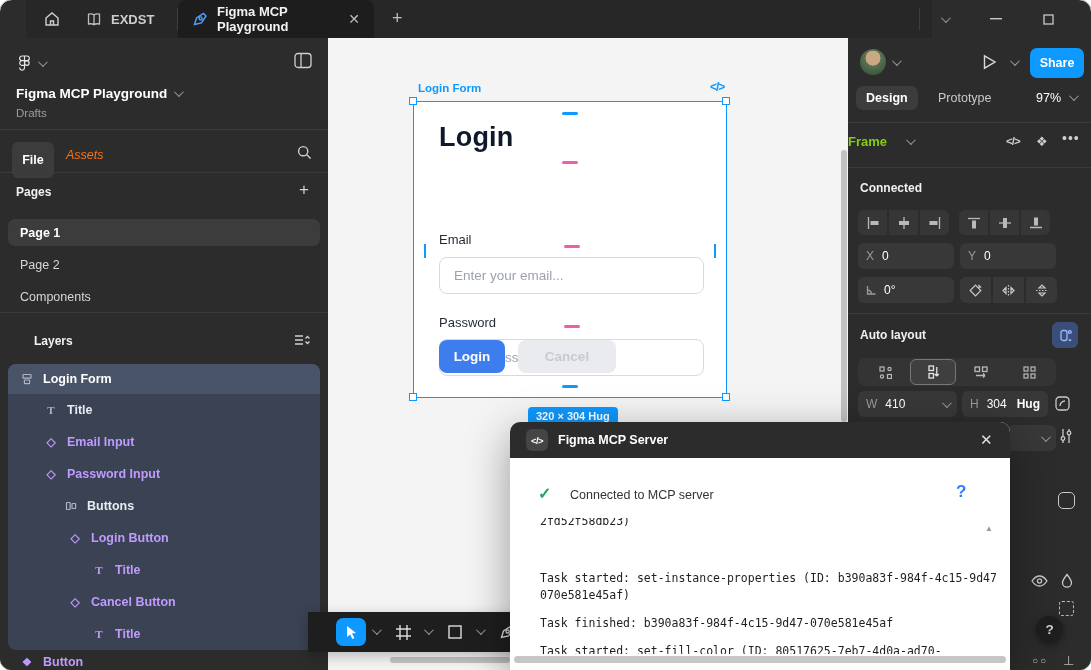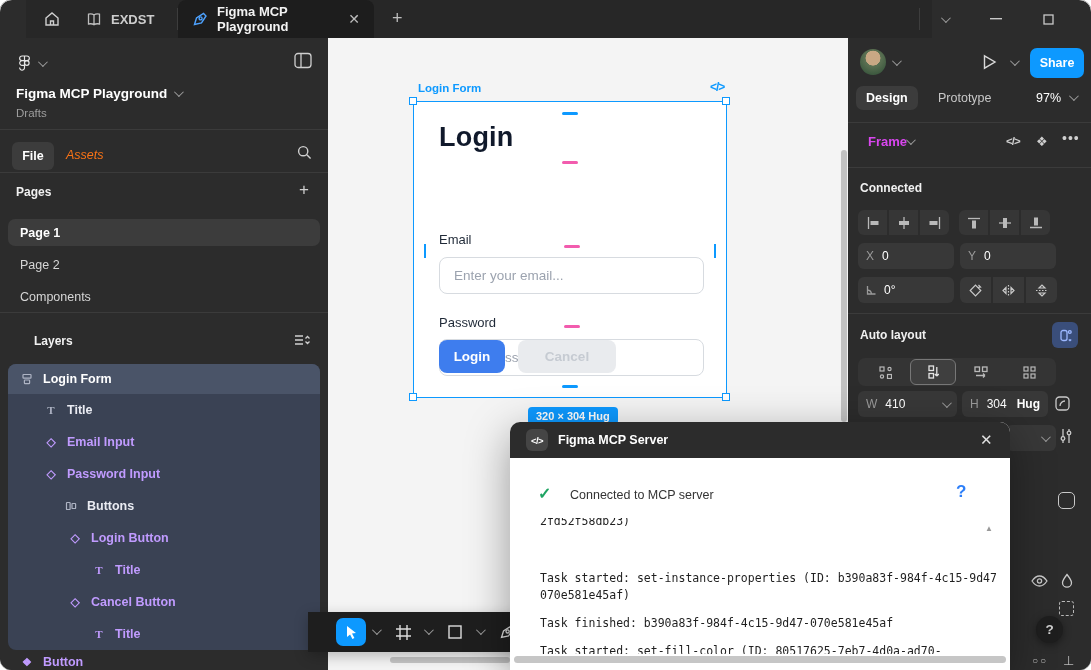--- a/index.html
+++ b/index.html
@@ -144,21 +144,21 @@
       <svg width="18" height="17" viewBox="0 0 18 17" fill="none" stroke="#cfcfcf" stroke-width="1.3">
           <rect x="1" y="1.5" width="16" height="14" rx="3"></rect>
           <path d="M7 1.5v14"></path>
         </svg>
     </div>
     <div style="position:absolute;left:16px;top:48px;font-size:13.5px;font-weight:700;color:#fff;">Figma MCP Playground</div>
     <span class="chev" style="position:absolute;left:174px;top:52px;"></span>
     <div style="position:absolute;left:16px;top:69px;font-size:11.5px;color:#9e9e9e;">Drafts</div>
     <div class="divider" style="top:91px;"></div>
 
-    <div class="pill" style="position:absolute;left:12px;top:104px;width:42px;height:28px;display:flex;align-items:center;justify-content:center;font-size:12.5px;font-weight:700;color:#fff;">File</div>
+    <div class="pill" style="position:absolute;left:12px;top:104px;width:42px;height:36px;display:flex;align-items:center;justify-content:center;font-size:12.5px;font-weight:700;color:#fff;">File</div>
     <div style="position:absolute;left:66px;top:110px;font-size:12.5px;color:#f97316;font-style:italic;">Assets</div>
     <div style="position:absolute;left:297px;top:107px;">
       <svg width="15" height="15" viewBox="0 0 15 15" fill="none" stroke="#cfcfcf" stroke-width="1.4">
           <circle cx="6.2" cy="6.2" r="4.6"></circle>
           <path d="M9.8 9.8L13.6 13.6"></path>
         </svg>
     </div>
     <div class="divider" style="top:134px;"></div>
 
     <div class="lbl-sm" style="position:absolute;left:16px;top:147px;">Pages</div>
@@ -321,21 +321,21 @@
     </div>
     <span class="chev" style="position:absolute;left:162px;top:21px;"></span>
     <div class="sharebtn">Share</div>
 
     <div class="rtab active" style="left:8px;">Design</div>
     <div class="rtab" style="left:90px;top:53px;">Prototype</div>
     <div class="rtab" style="left:188px;top:53px;color:#fff;">97%</div>
     <span class="chev" style="position:absolute;left:221px;top:56px;"></span>
     <div class="rdivider" style="top:84px;"></div>
 
-    <div style="position:absolute;left:20px;top:96px;font-size:13px;font-weight:700;color:#d946ef;">Frame</div>
+    <div style="position:absolute;left:0;top:96px;font-size:13px;font-weight:700;color:#84cc16;">Frame</div>
     <span class="chev" style="position:absolute;left:58px;top:100px;"></span>
     <div style="position:absolute;left:158px;top:97px;font-size:11.5px;font-weight:700;color:#cfcfcf;letter-spacing:-1px;">&lt;/&gt;</div>
     <div style="position:absolute;left:188px;top:96px;color:#cfcfcf;font-size:13px;">❖</div>
     <div style="position:absolute;left:214px;top:92px;color:#cfcfcf;font-size:14px;letter-spacing:1px;">•••</div>
     <div class="rdivider" style="top:129px;"></div>
 
     <div class="lbl-sm" style="position:absolute;left:12px;top:143px;">Connected</div>
 
     <div class="alignbtn" style="left:10px;top:172px;border-radius:6px 0 0 6px;">
         <svg width="12" height="12" viewBox="0 0 12 12" stroke="#b9b9b9" stroke-width="1.3">

